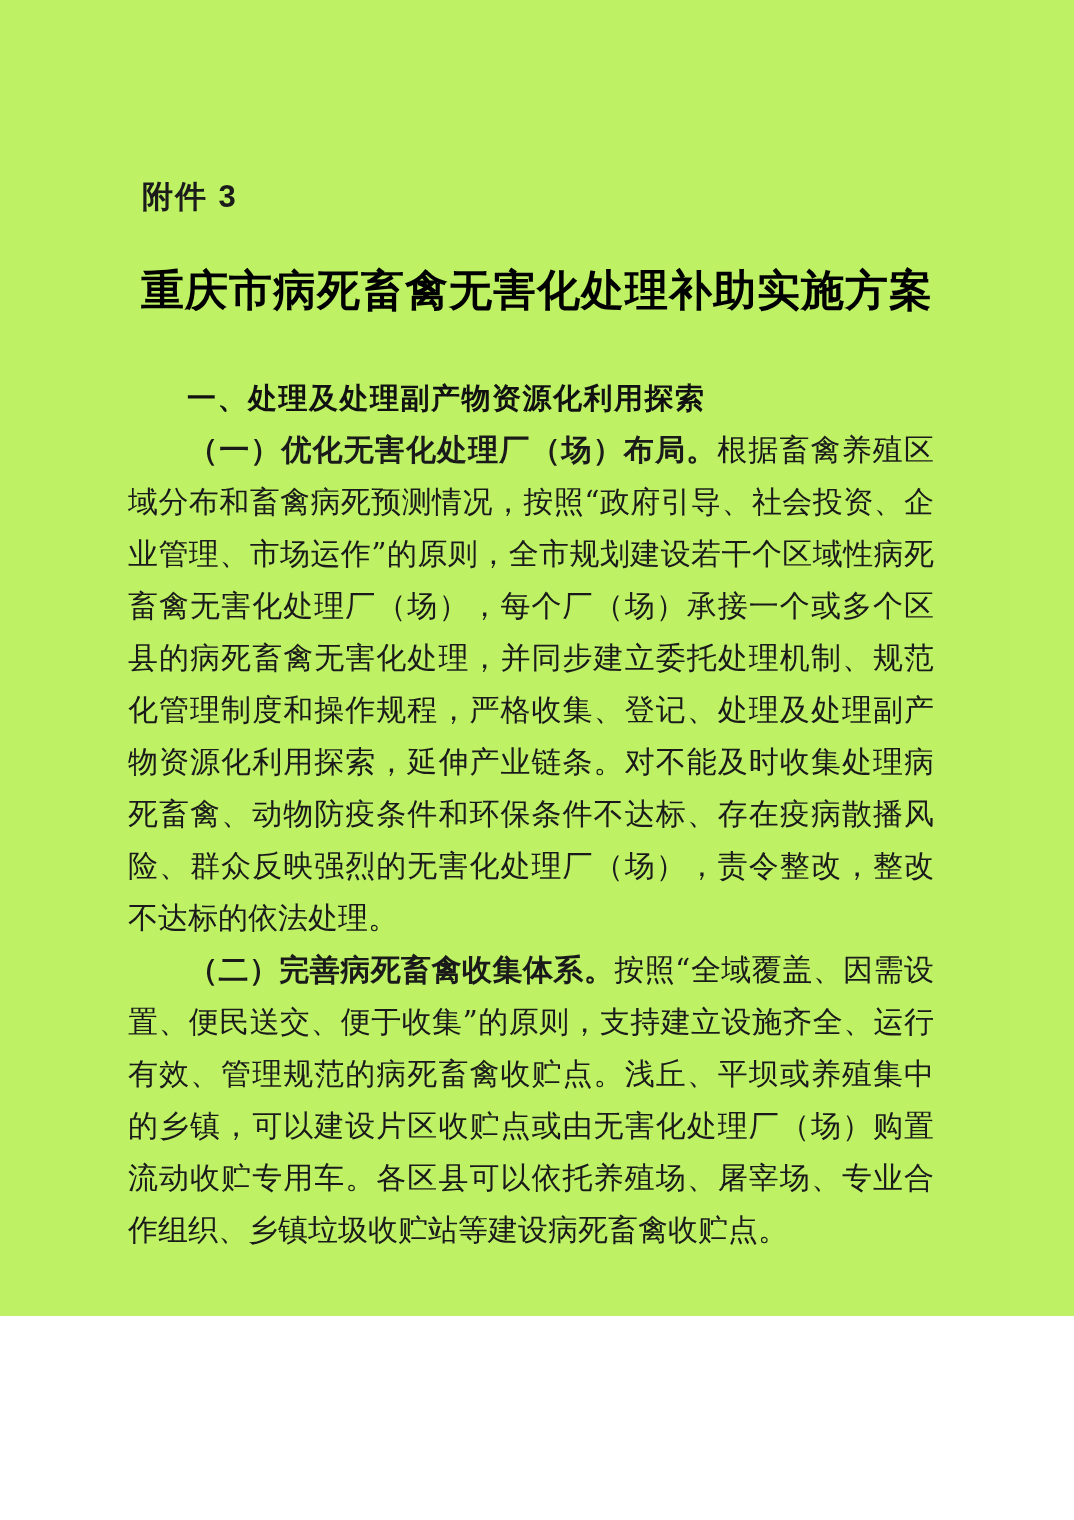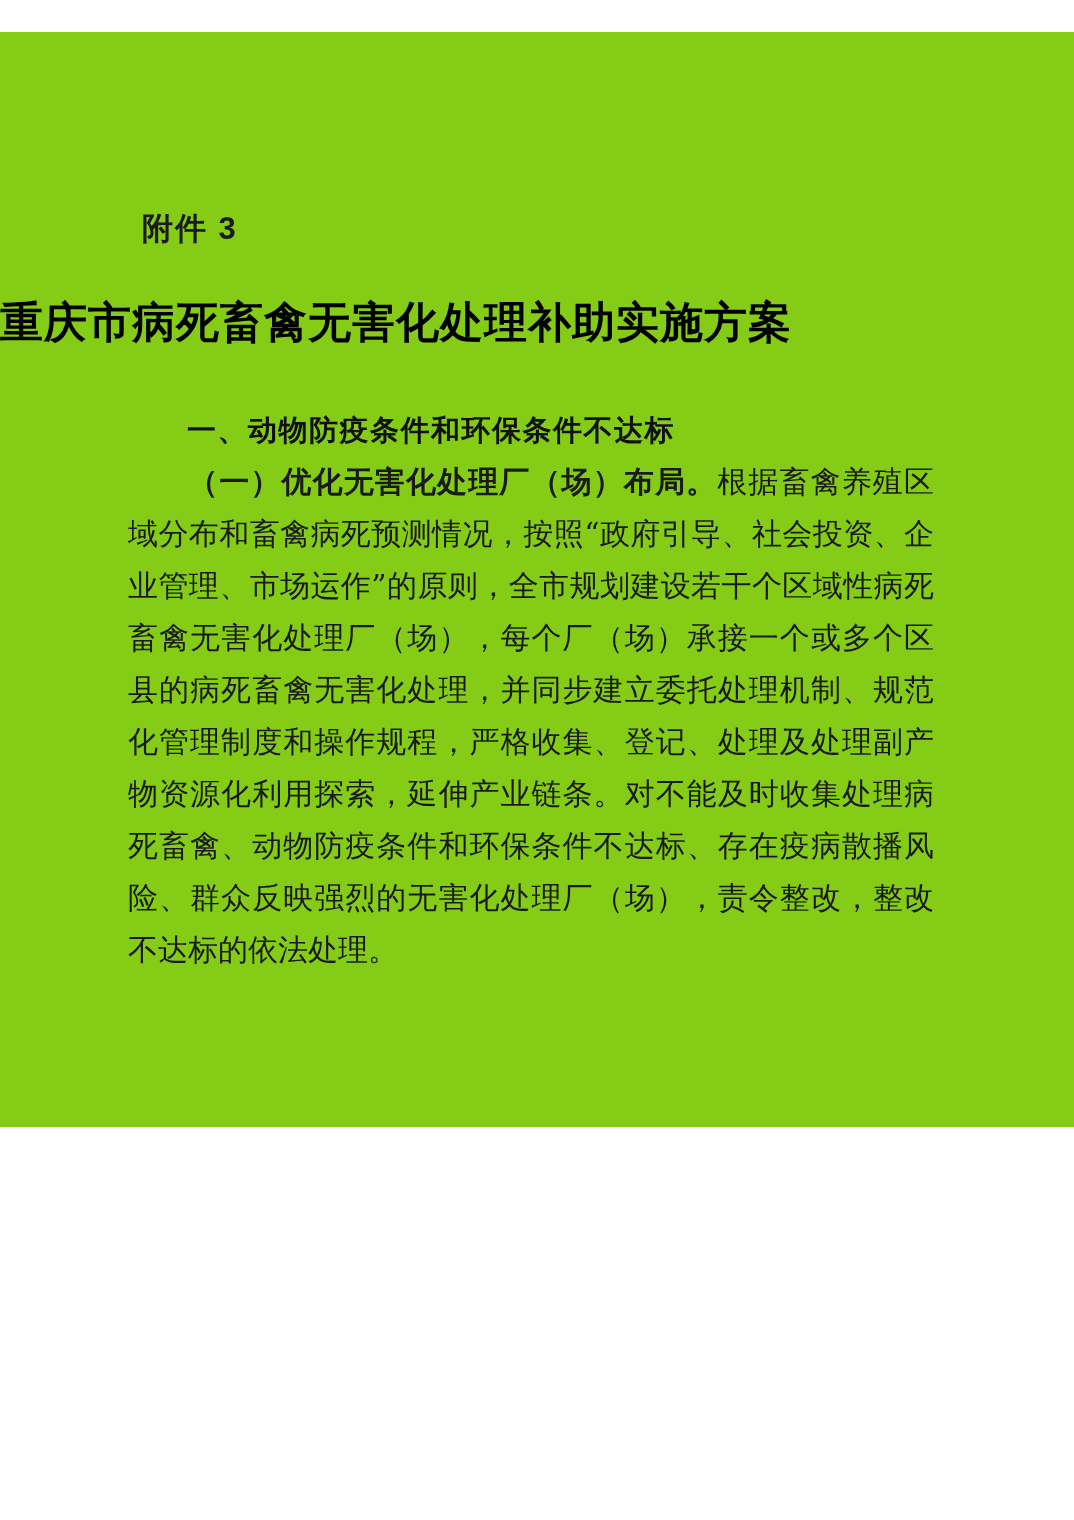--- a/index.html
+++ b/index.html
@@ -3,43 +3,42 @@
 <meta charset="utf-8">
 <style>
   html, body {
     margin: 0;
     padding: 0;
     background: #ffffff;
   }
   .page {
     position: relative;
     width: 1074px;
-    height: 1095px;
-    background: #84cc16;
+    height: 1316px;
+    background: #bef264;
     color: #141414;
     overflow: hidden;
-    margin-top: 32px;
   }
   .attachment-label {
     position: absolute;
     left: 142px;
     top: 176px;
     font-family: "Liberation Sans", sans-serif;
     font-weight: 700;
     font-size: 31px;
     letter-spacing: 2px;
     color: #1b1b1b;
   }
   .doc-title {
     position: absolute;
     left: 0;
     right: 0;
     top: 262px;
     margin: 0;
-    text-align: left;
+    text-align: center;
     font-family: "DejaVu Serif", serif;
     font-weight: 700;
     font-size: 43px;
     letter-spacing: 1px;
     color: #000000;
   }
   .section-heading {
     position: absolute;
     left: 187px;
     top: 379px;
@@ -81,25 +80,26 @@
 </style>
 </head>
 <body>
 
 <div class="page">
 
   <div class="attachment-label">附件 3</div>
 
   <h1 class="doc-title">重庆市病死畜禽无害化处理补助实施方案</h1>
 
-  <h2 class="section-heading">一、动物防疫条件和环保条件不达标</h2>
+  <h2 class="section-heading">一、处理及处理副产物资源化利用探索</h2>
 
   <div class="doc-body">
 
     <p class="para"><span class="para-lead">（一）优化无害化处理厂（场）布局。</span><span>根据畜禽养殖区域分布和畜禽病死预测情况，按照“政府引导、社会投资、企业管理、市场运作”的原则，全市规划建设若干个区域性病死畜禽无害化处理厂（场），每个厂（场）承接一个或多个区县的病死畜禽无害化处理，并同步建立委托处理机制、规范化管理制度和操作规程，严格收集、登记、处理及处理副产物资源化利用探索，延伸产业链条。对不能及时收集处理病死畜禽、动物防疫条件和环保条件不达标、存在疫病散播风险、群众反映强烈的无害化处理厂（场），责令整改，整改不达标的依法处理。</span></p>
 
+    <p class="para"><span class="para-lead">（二）完善病死畜禽收集体系。</span><span>按照“全域覆盖、因需设置、便民送交、便于收集”的原则，支持建立设施齐全、运行有效、管理规范的病死畜禽收贮点。浅丘、平坝或养殖集中的乡镇，可以建设片区收贮点或由无害化处理厂（场）购置流动收贮专用车。各区县可以依托养殖场、屠宰场、专业合作组织、乡镇垃圾收贮站等建设病死畜禽收贮点。</span></p>
 
 
   </div>
 
   <div class="page-number">44</div>
 
 </div>
 
 </body></html>

